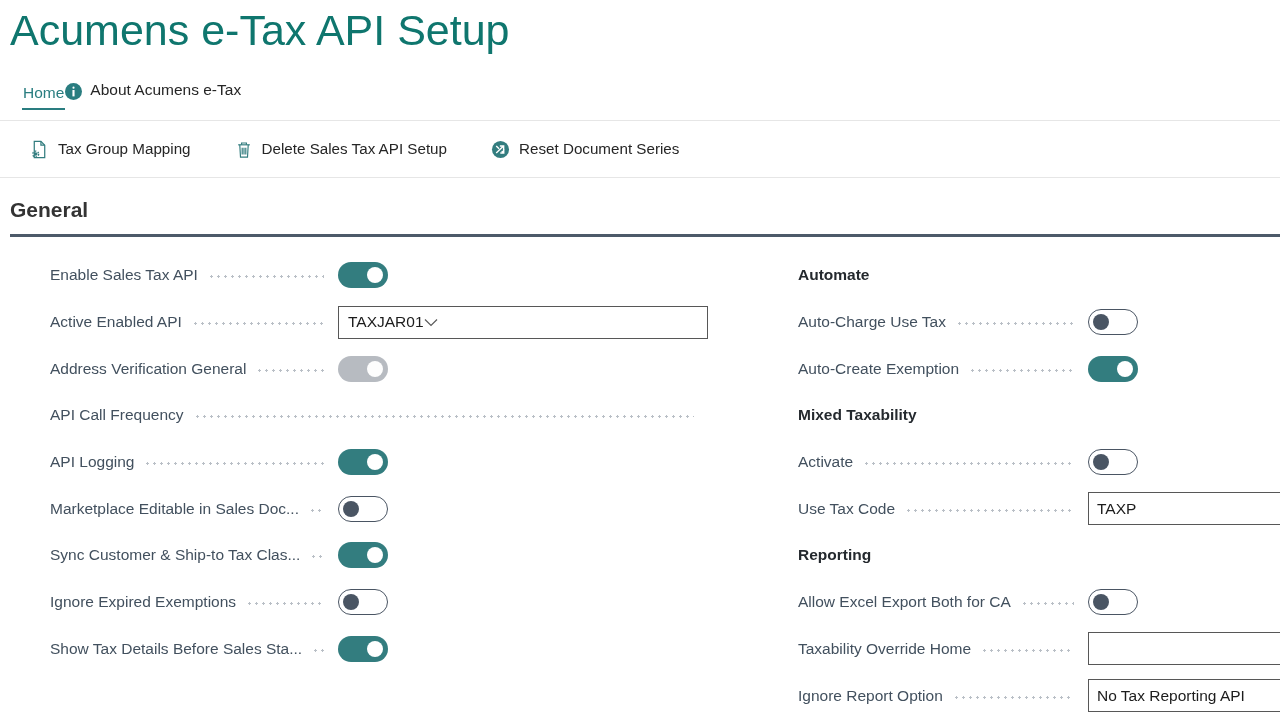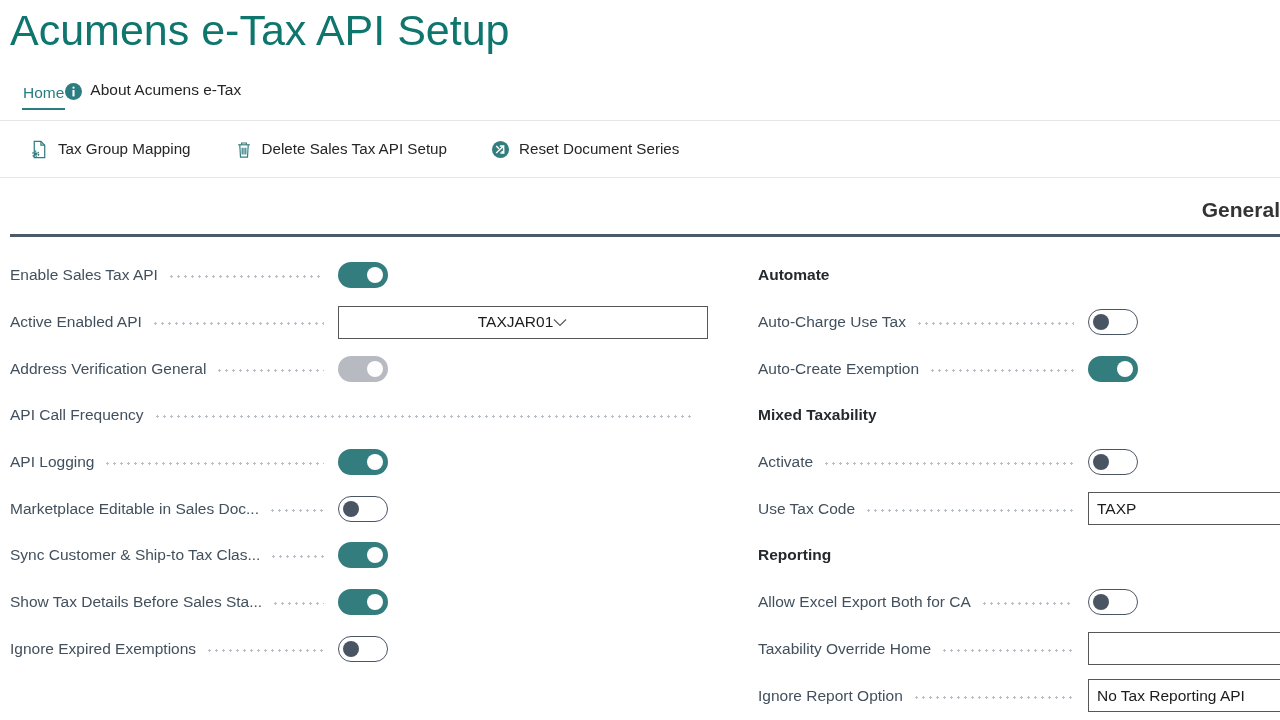--- a/index.html
+++ b/index.html
@@ -13,49 +13,49 @@
   .home-tab { color:#2a7d80; font-size:15.5px; padding:0 1px 6px 1px;
     border-bottom:2px solid #2a7d80; cursor:pointer; }
   .about { display:flex; align-items:flex-start; gap:8px; font-size:15.5px; color:#262626; cursor:pointer; }
   .about svg { position:relative; top:2px; }
   .rule { height:1px; background:#e6e6e6; }
   .nav-rule { margin-top:5px; }
 
   .toolbar { display:flex; align-items:center; gap:44px; height:56px; padding-left:30px; }
   .action { display:flex; gap:9px; font-size:15.2px; color:#262626; cursor:pointer; }
 
-  .section-h { margin:20px 0 0 10px; font-size:21px; font-weight:600; color:#333;text-align:right; }
+  .section-h { margin:20px 0 0 10px; font-size:21px; font-weight:600; color:#333; }
   .section-rule { height:3px; background:#4d5a69; margin:12px 0 0 10px; }
 
   .fields { display:flex; padding:15px 0 0 10px; }
   .col-left  { width:698px; flex:none; }
   .col-right { width:650px; flex:none; margin-left:50px; }
 
-  .row { height:46.7px; display:flex; align-items:center; }
+  .row { height:46.7px; display:flex; align-items:center;margin-left:40px; }
   .flabel { font-size:15.5px; color:#42505e; white-space:nowrap; }
   .group-h { font-size:15.5px; font-weight:700; color:#24292e; }
   .leader { flex:1 1 auto; min-width:0; height:3px; margin:3px 14px 0 10px;
     background-image:radial-gradient(circle,#b9bfc6 1.15px,transparent 1.35px);
     background-size:7px 3px; background-repeat:repeat-x; background-position:left center; }
   .ctrl { flex:none; display:flex; align-items:center; }
   .col-left .ctrl  { width:370px; }
   .col-right .ctrl { width:320px; }
 
   .toggle { width:50px; height:26px; border-radius:13px; position:relative; cursor:pointer; flex:none; }
   .toggle .knob { position:absolute; top:50%; transform:translateY(-50%);
     width:16px; height:16px; border-radius:50%; }
   .toggle.on { background:#337d7f; }
   .toggle.on .knob { right:5px; background:#fff; }
   .toggle.off { background:#fff; border:1px solid #4a5563; }
   .toggle.off .knob { left:4px; background:#4a5563; }
   .toggle.on-disabled { background:#b7bbc1; }
   .toggle.on-disabled .knob { right:5px; background:#fdfdfd; }
 
   .combo { width:100%; height:33px; border:1px solid #575757; background:#fff;
-    display:flex; align-items:center; justify-content:center;
+    display:flex; align-items:center; justify-content:flex-start;
     padding:0 10px 0 9px; font-size:15.5px; color:#1c1c1c; cursor:pointer; }
   .combo-value { white-space:nowrap; overflow:hidden; }
   .tinput { width:100%; height:33px; border:1px solid #575757; padding:0 8px;
     font-size:15.5px; color:#1c1c1c; font-family:inherit; background:#fff; }
 </style>
 </head>
 <body>
 
 <div class="page">
 
@@ -174,34 +174,34 @@
         <span class="flabel">Sync Customer &amp; Ship-to Tax Clas...</span>
         <span class="leader"></span>
         <span class="ctrl">
           <span class="toggle on">
               <span class="knob"></span>
             </span>
         </span>
       </div>
 
       <div class="row">
+        <span class="flabel">Ignore Expired Exemptions</span>
+        <span class="leader"></span>
+        <span class="ctrl">
+          <span class="toggle off">
+              <span class="knob"></span>
+            </span>
+        </span>
+      </div>
+
+      <div class="row">
         <span class="flabel">Show Tax Details Before Sales Sta...</span>
         <span class="leader"></span>
         <span class="ctrl">
           <span class="toggle on">
-              <span class="knob"></span>
-            </span>
-        </span>
-      </div>
-
-      <div class="row">
-        <span class="flabel">Ignore Expired Exemptions</span>
-        <span class="leader"></span>
-        <span class="ctrl">
-          <span class="toggle off">
               <span class="knob"></span>
             </span>
         </span>
       </div>
 
     </div>
 
     <div class="col-right">
 
       <div class="row">

